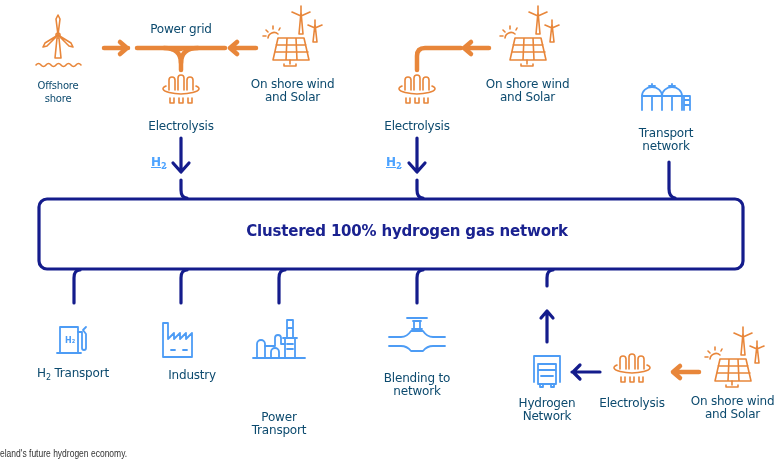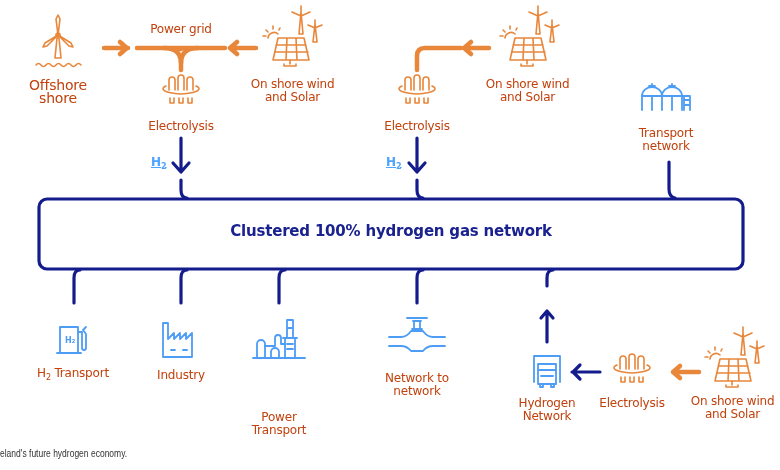--- a/index.html
+++ b/index.html
@@ -1,23 +1,23 @@
 <!DOCTYPE html>
 <html><head>
   <meta charset="utf-8">
   <style>
     html, body { margin: 0; padding: 0; background: #ffffff; }
     body { width: 780px; height: 470px; position: relative; overflow: hidden;
            font-family: "DejaVu Sans", "Liberation Sans", sans-serif; }
     #diagram { position: absolute; left: 0; top: 0; width: 780px; height: 470px; }
-    .lbl { position: absolute; color: #c2410c; font-size: 12px; line-height: 13px;
+    .lbl { position: absolute; color: #0c4a6e; font-size: 12px; line-height: 13px;
            text-align: center; white-space: nowrap; letter-spacing: -0.2px; }
     .lbl .l2 { display: block; }
     .net-title { position: absolute; left: 38px; top: 222px; width: 706px; text-align: center;
-                 font-size: 15px; font-weight: bold; color: #1a2290; letter-spacing: -0.2px; }
+                 font-size: 15px; font-weight: bold; color: #1a2290; letter-spacing: -0.2px; padding-left: 16px; }
     .h2 { position: absolute; font-size: 12px; font-weight: bold; color: #4da3ff; text-decoration: underline; }
     .h2 sub { font-size: 8px; }
     .caption { position: absolute; left: 0; top: 448px; font-family: "Liberation Sans", sans-serif;
                font-size: 10px; color: #333; white-space: nowrap; transform: scaleX(0.85); transform-origin: left; }
     svg .o { stroke: #e8863a; fill: none; stroke-width: 1.6; stroke-linecap: round; stroke-linejoin: round; }
     svg .ot { stroke: #e8863a; fill: none; stroke-width: 4.5; stroke-linecap: round; stroke-linejoin: round; }
     svg .b { stroke: #4d9cf5; fill: none; stroke-width: 1.8; stroke-linecap: round; stroke-linejoin: round; }
     svg .n { stroke: #141c8c; fill: none; stroke-width: 3.2; stroke-linecap: round; stroke-linejoin: round; }
   </style>
 </head>
@@ -143,21 +143,21 @@
     <path class="n" d="M572 372 h28 M580 365 l-7 7 l7 7"></path>
   </g>
   <use href="#ico-electro" transform="translate(632,371)"></use>
 
   <g>
     <path class="ot" d="M673 372 h26 M680 366 l-7 6 l7 6"></path>
   </g>
   <use href="#ico-windsolar" transform="translate(732,353)"></use>
 </svg>
 
-<div class="lbl" style="left:28px; top:79px; width:60px; font-size:14px;">
+<div class="lbl" style="left:28px; top:79px; width:60px; font-size:10px;">
   <span class="l2">Offshore</span>
   <span class="l2">shore</span>
 </div>
 <div class="lbl" style="left:141px; top:23px; width:80px;">Power grid</div>
 <div class="lbl" style="left:245px; top:78px; width:95px;">
   <span class="l2">On shore wind</span>
   <span class="l2">and Solar</span>
 </div>
 <div class="lbl" style="left:141px; top:120px; width:80px;">Electrolysis</div>
 
@@ -172,27 +172,27 @@
 </div>
 
 <div class="h2" style="left:151px; top:155px;"><span>H</span><sub>2</sub></div>
 <div class="h2" style="left:386px; top:155px;"><span>H</span><sub>2</sub></div>
 
 <div class="net-title">Clustered 100% hydrogen gas network</div>
 
 <div class="lbl" style="left:28px; top:367px; width:90px;">
   <span>H</span><sub style="font-size:8px;">2</sub><span> Transport</span>
 </div>
-<div class="lbl" style="left:146px; top:369px; width:70px;">Industry</div>
+<div class="lbl" style="left:146px; top:369px; width:70px;text-align:right;">Industry</div>
 <div class="lbl" style="left:239px; top:372px; width:80px;margin-top:39px;">
   <span class="l2">Power</span>
   <span class="l2">Transport</span>
 </div>
 <div class="lbl" style="left:377px; top:372px; width:80px;">
-  <span class="l2">Network to</span>
+  <span class="l2">Blending to</span>
   <span class="l2">network</span>
 </div>
 <div class="lbl" style="left:512px; top:397px; width:70px;">
   <span class="l2">Hydrogen</span>
   <span class="l2">Network</span>
 </div>
 <div class="lbl" style="left:592px; top:397px; width:80px;">Electrolysis</div>
 <div class="lbl" style="left:685px; top:395px; width:95px;">
   <span class="l2">On shore wind</span>
   <span class="l2">and Solar</span>

